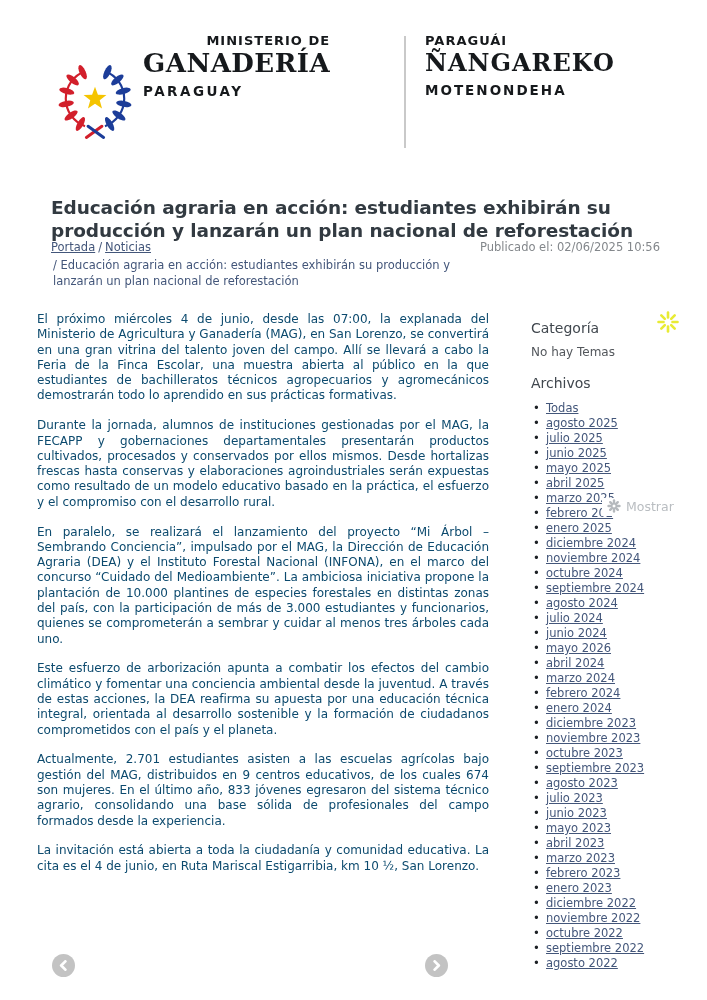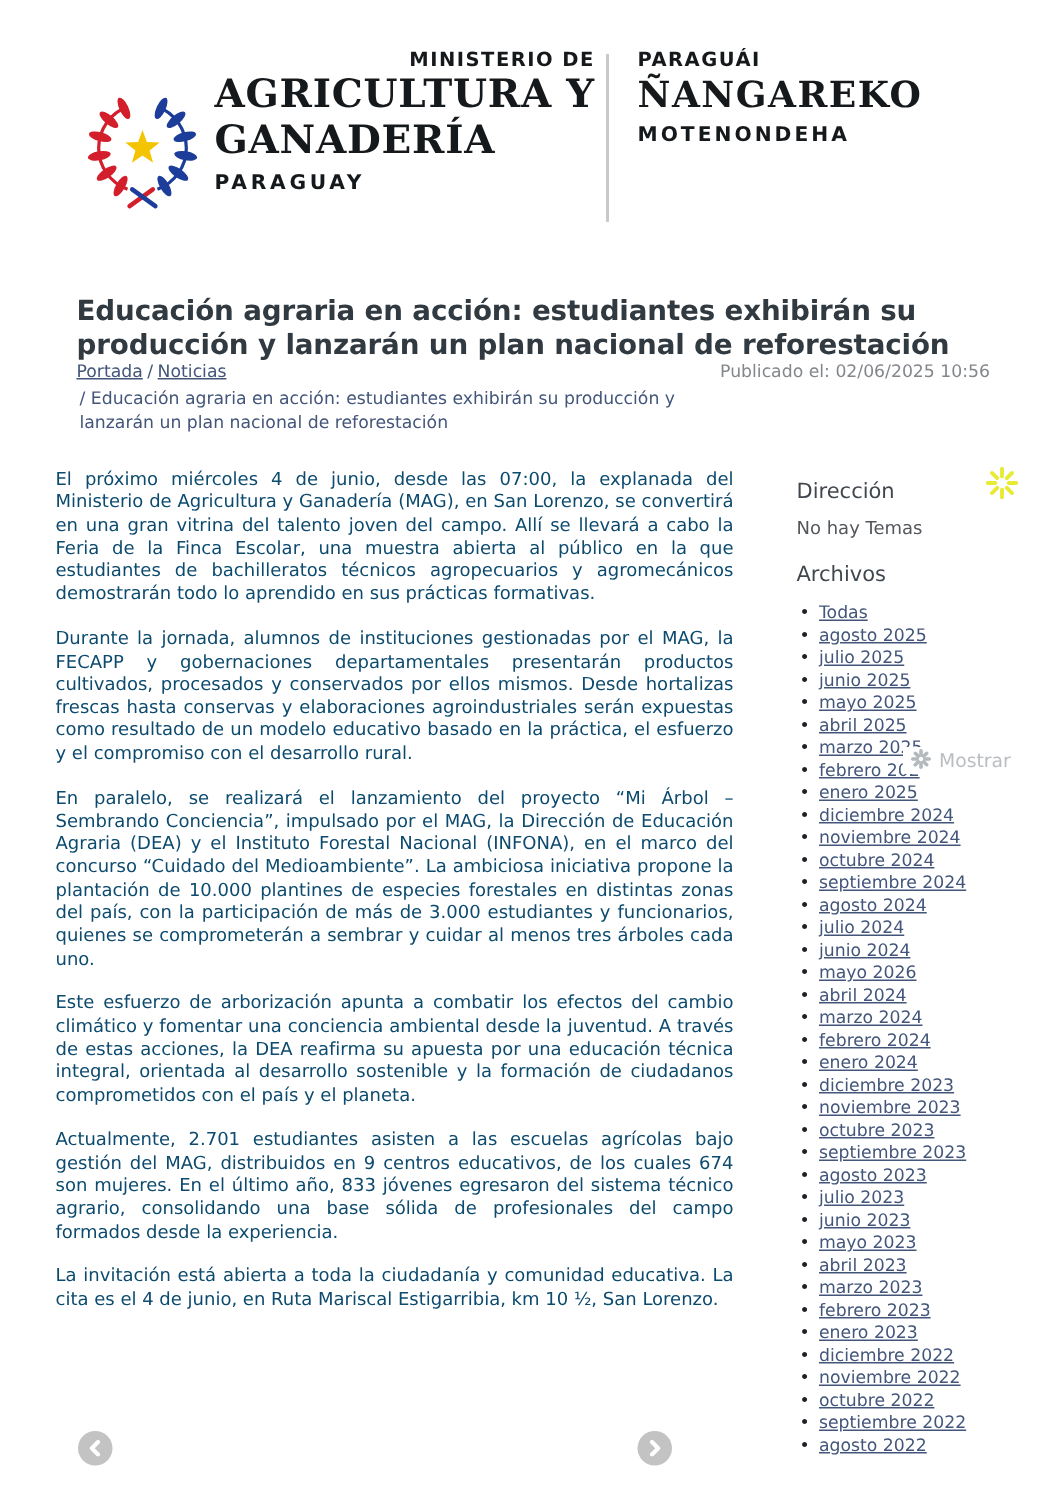--- a/index.html
+++ b/index.html
@@ -82,21 +82,20 @@
       <ellipse cx="0" cy="0" rx="3.5" ry="9" transform="translate(83.5,58) rotate(100)"></ellipse>
       <ellipse cx="0" cy="0" rx="3.5" ry="9" transform="translate(82.8,43.2) rotate(75)"></ellipse>
       <ellipse cx="0" cy="0" rx="3.5" ry="9" transform="translate(76,30.1) rotate(50)"></ellipse>
       <ellipse cx="0" cy="0" rx="3.5" ry="9" transform="translate(64.4,21.2) rotate(25)"></ellipse>
     </g>
     <polygon fill="#f5c400" points="50,38 53.4,47.3 63.3,47.7 55.5,53.8 58.2,63.3 50,57.8 41.8,63.3 44.5,53.8 36.7,47.7 46.6,47.3"></polygon>
   </svg>
 
   <div class="logo-text">
     <div class="small-top">MINISTERIO DE</div>
-    <div class="serif-line">AGRICULTURA Y</div>
     <div class="serif-line">GANADERÍA</div>
     <div class="small-bottom">PARAGUAY</div>
   </div>
 
   <div class="logo-divider"></div>
 
   <div class="logo-text-right">
     <div class="small-top">PARAGUÁI</div>
     <div class="serif-line">ÑANGAREKO</div>
     <div class="small-bottom">MOTENONDEHA</div>
@@ -122,21 +121,21 @@
       <p>En paralelo, se realizará el lanzamiento del proyecto “Mi Árbol – Sembrando Conciencia”, impulsado por el MAG, la Dirección de Educación Agraria (DEA) y el Instituto Forestal Nacional (INFONA), en el marco del concurso “Cuidado del Medioambiente”. La ambiciosa iniciativa propone la plantación de 10.000 plantines de especies forestales en distintas zonas del país, con la participación de más de 3.000 estudiantes y funcionarios, quienes se comprometerán a sembrar y cuidar al menos tres árboles cada uno.</p>
 
       <p>Este esfuerzo de arborización apunta a combatir los efectos del cambio climático y fomentar una conciencia ambiental desde la juventud. A través de estas acciones, la DEA reafirma su apuesta por una educación técnica integral, orientada al desarrollo sostenible y la formación de ciudadanos comprometidos con el país y el planeta.</p>
 
       <p>Actualmente, 2.701 estudiantes asisten a las escuelas agrícolas bajo gestión del MAG, distribuidos en 9 centros educativos, de los cuales 674 son mujeres. En el último año, 833 jóvenes egresaron del sistema técnico agrario, consolidando una base sólida de profesionales del campo formados desde la experiencia.</p>
 
       <p>La invitación está abierta a toda la ciudadanía y comunidad educativa. La cita es el 4 de junio, en Ruta Mariscal Estigarribia, km 10 ½, San Lorenzo.</p>
     </div>
 
   <aside class="sidebar">
-    <h3>Dirección</h3>
+    <h3>Categoría</h3>
     <div class="no-temas">No hay Temas</div>
     <h3 class="archives-title">Archivos</h3>
     <ul class="archives-list">
 
         <li>
           <a href="#">Todas</a>
         </li>
 
         <li>
           <a href="#">agosto 2025</a>

